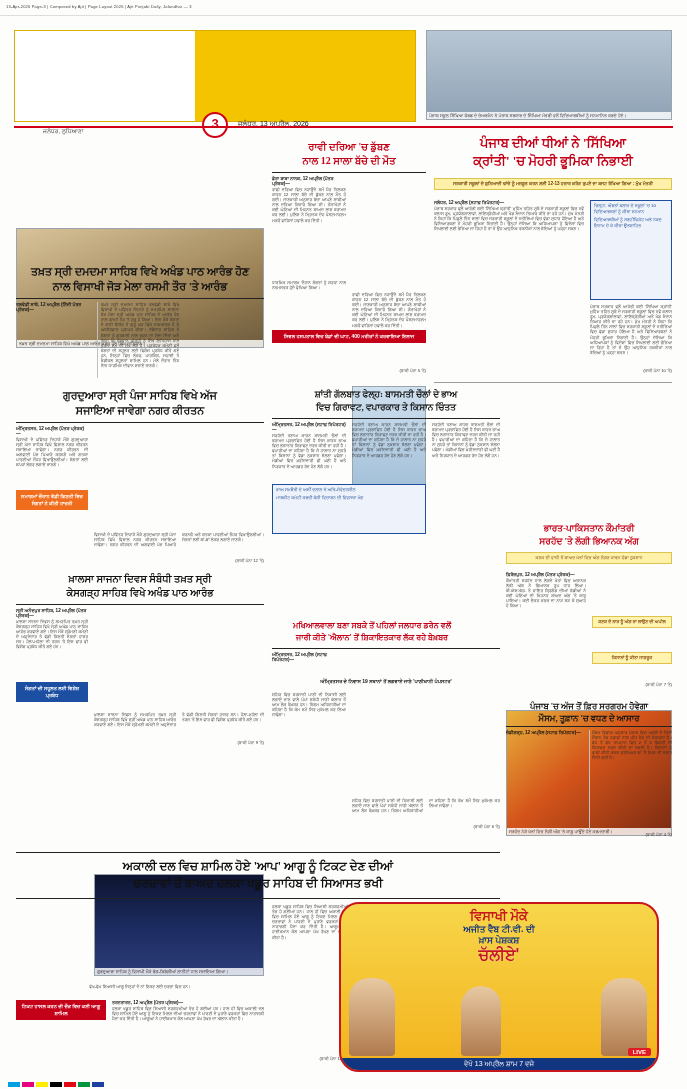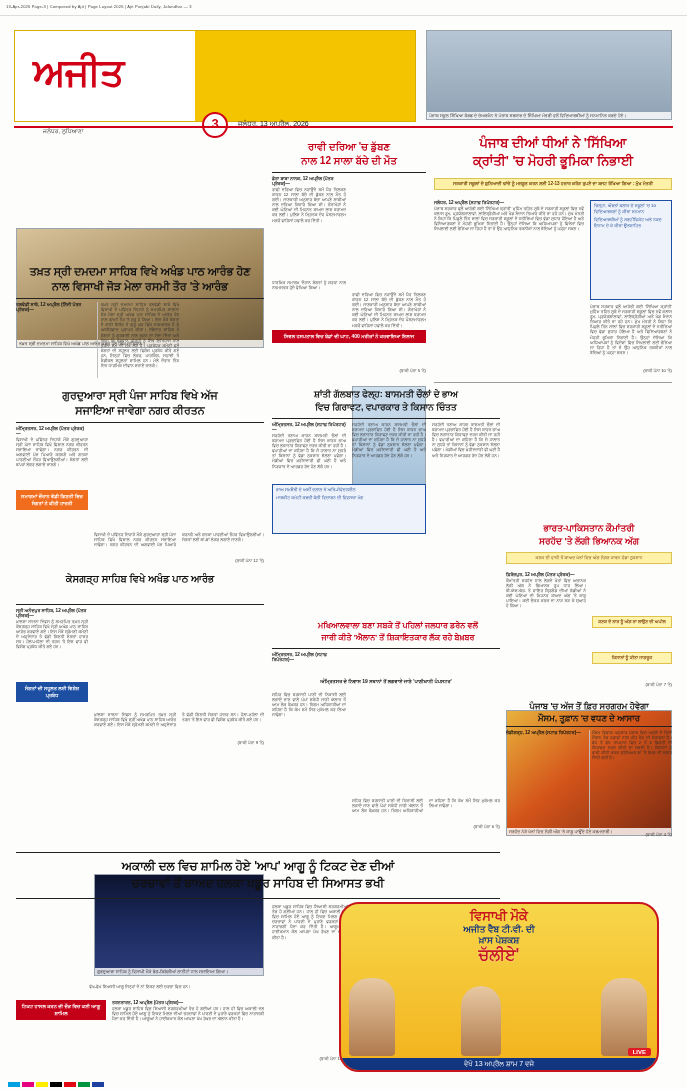--- a/index.html
+++ b/index.html
@@ -112,20 +112,21 @@
     line-height: 5px;
     color: #222;
     background: rgba(255,255,255,.82);
     padding: 1px 2px;
   }
   .hl {
     color: #111;
     font-weight: bold;
     line-height: 1.25;
     text-align: center;
+    font-family: Liberation Serif, serif;
   }
   .hl.red { color: #c40019; }
   .rule {
     border-top: 1px solid #222;
   }
   .rule-thin { border-top: 1px solid #9a9a9a; }
   .body-txt {
     font-size: 4.2px;
     line-height: 5.1px;
     text-align: justify;
@@ -264,21 +265,20 @@
 <body>
 
 <div class="page">
 
   <div class="thin-top">13-Apr-2026 Page-3 | Composed by Ajit | Page Layout 2026 | Ajit Punjabi Daily, Jalandhar — 3</div>
 
   <div class="sheet">
 
     <div class="masthead">
       <div class="left-block"></div>
-      <div class="ajit">ਅਜੀਤ</div>
       <div class="tag-left">ਜਲੰਧਰ, ਲੁਧਿਆਣਾ</div>
     </div>
     <div class="circ">3</div>
     <div class="datebar">ਜਲੰਧਰ, 13 ਅਪ੍ਰੈਲ, 2026</div>
 
     <div class="blk photo ph-group" style="left:420px; top:14px; width:246px; height:90px;">
       <div class="cap">ਪੰਜਾਬ ਸਕੂਲ ਸਿੱਖਿਆ ਬੋਰਡ ਦੇ ਚੇਅਰਮੈਨ ਤੇ ਪੰਜਾਬ ਸਰਕਾਰ ਦੇ ਸਿੱਖਿਆ ਮੰਤਰੀ ਵਲੋਂ ਵਿਦਿਆਰਥੀਆਂ ਨੂੰ ਸਨਮਾਨਿਤ ਕਰਦੇ ਹੋਏ।</div>
     </div>
 
     <div class="hr-red" style="top:110px;"></div>
@@ -399,36 +399,37 @@
     <div class="blk orangebox" style="left:10px; top:474px; width:72px;">
       <span>ਸਮਾਗਮਾਂ ਦੌਰਾਨ ਵੱਡੀ ਗਿਣਤੀ ਵਿਚ ਸੰਗਤਾਂ ਨੇ ਕੀਤੀ ਹਾਜ਼ਰੀ</span>
     </div>
     <div class="blk photo ph-deco" style="left:88px; top:410px; width:170px; height:102px;">
       <div class="cap">ਗੁਰਦੁਆਰਾ ਸਾਹਿਬ ਨੂੰ ਵਿਸਾਖੀ ਮੌਕੇ ਰੰਗ-ਬਿਰੰਗੀਆਂ ਲਾਈਟਾਂ ਨਾਲ ਸਜਾਇਆ ਗਿਆ।</div>
     </div>
     <div class="blk body-txt" style="left:88px; top:516px; width:170px; height:26px; columns:2; column-gap:6px;">ਵਿਸਾਖੀ ਦੇ ਪਵਿੱਤਰ ਦਿਹਾੜੇ ਮੌਕੇ ਗੁਰਦੁਆਰਾ ਸ੍ਰੀ ਪੰਜਾ ਸਾਹਿਬ ਵਿਖੇ ਵਿਸ਼ਾਲ ਨਗਰ ਕੀਰਤਨ ਸਜਾਇਆ ਜਾਵੇਗਾ। ਨਗਰ ਕੀਰਤਨ ਦੀ ਅਗਵਾਈ ਪੰਜ ਪਿਆਰੇ ਕਰਨਗੇ ਅਤੇ ਗਤਕਾ ਪਾਰਟੀਆਂ ਜੌਹਰ ਵਿਖਾਉਣਗੀਆਂ। ਸੰਗਤਾਂ ਲਈ ਥਾਂ-ਥਾਂ ਲੰਗਰ ਲਗਾਏ ਜਾਣਗੇ।</div>
     <div class="blk endnote" style="left:88px; top:542px; width:170px;">(ਬਾਕੀ ਪੰਨਾ 12 'ਤੇ)</div>
 
     <div class="blk hl" style="left:10px; top:556px; width:248px; font-size:10px; line-height:14px;">
+      <div>ਖ਼ਾਲਸਾ ਸਾਜਨਾ ਦਿਵਸ ਸੰਬੰਧੀ ਤਖ਼ਤ ਸ੍ਰੀ</div>
       <div>ਕੇਸਗੜ੍ਹ ਸਾਹਿਬ ਵਿਖੇ ਅਖੰਡ ਪਾਠ ਆਰੰਭ</div>
     </div>
     <div class="blk rule" style="left:10px; top:588px; width:248px;"></div>
 
     <div class="blk" style="left:10px; top:592px; width:72px; height:70px;">
       <div class="byline">ਸ੍ਰੀ ਅਨੰਦਪੁਰ ਸਾਹਿਬ, 12 ਅਪ੍ਰੈਲ (ਪੱਤਰ ਪ੍ਰੇਰਕ)—</div>
       <div class="body-txt" style="height:52px;">ਖ਼ਾਲਸਾ ਸਾਜਨਾ ਦਿਵਸ ਨੂੰ ਸਮਰਪਿਤ ਤਖ਼ਤ ਸ੍ਰੀ ਕੇਸਗੜ੍ਹ ਸਾਹਿਬ ਵਿਖੇ ਸ੍ਰੀ ਅਖੰਡ ਪਾਠ ਸਾਹਿਬ ਆਰੰਭ ਕਰਵਾਏ ਗਏ। ਇਸ ਮੌਕੇ ਸ਼੍ਰੋਮਣੀ ਕਮੇਟੀ ਦੇ ਅਹੁਦੇਦਾਰ ਤੇ ਵੱਡੀ ਗਿਣਤੀ ਸੰਗਤਾਂ ਹਾਜ਼ਰ ਸਨ। ਹੋਲਾ-ਮਹੱਲਾ ਦੀ ਤਰਜ਼ 'ਤੇ ਇਸ ਵਾਰ ਵੀ ਵਿਸ਼ੇਸ਼ ਪ੍ਰਬੰਧ ਕੀਤੇ ਗਏ ਹਨ।</div>
     </div>
     <div class="blk bluebox" style="left:10px; top:666px; width:72px;">
       <span>ਸੰਗਤਾਂ ਦੀ ਸਹੂਲਤ ਲਈ ਵਿਸ਼ੇਸ਼ ਪ੍ਰਬੰਧ</span>
     </div>
 
     <div class="blk body-txt" style="left:88px; top:696px; width:170px; height:26px; columns:2; column-gap:6px;">ਖ਼ਾਲਸਾ ਸਾਜਨਾ ਦਿਵਸ ਨੂੰ ਸਮਰਪਿਤ ਤਖ਼ਤ ਸ੍ਰੀ ਕੇਸਗੜ੍ਹ ਸਾਹਿਬ ਵਿਖੇ ਸ੍ਰੀ ਅਖੰਡ ਪਾਠ ਸਾਹਿਬ ਆਰੰਭ ਕਰਵਾਏ ਗਏ। ਇਸ ਮੌਕੇ ਸ਼੍ਰੋਮਣੀ ਕਮੇਟੀ ਦੇ ਅਹੁਦੇਦਾਰ ਤੇ ਵੱਡੀ ਗਿਣਤੀ ਸੰਗਤਾਂ ਹਾਜ਼ਰ ਸਨ। ਹੋਲਾ-ਮਹੱਲਾ ਦੀ ਤਰਜ਼ 'ਤੇ ਇਸ ਵਾਰ ਵੀ ਵਿਸ਼ੇਸ਼ ਪ੍ਰਬੰਧ ਕੀਤੇ ਗਏ ਹਨ।</div>
     <div class="blk endnote" style="left:88px; top:724px; width:170px;">(ਬਾਕੀ ਪੰਨਾ 9 'ਤੇ)</div>
 
-    <div class="blk hl red" style="left:278px; top:604px; width:228px; font-size:8px; line-height:12px;">
+    <div class="blk hl red" style="left:252px; top:604px; width:228px; font-size:8px; line-height:12px;">
       <div>ਮਖਿਆਲਵਾਲਾ ਬਣਾ ਸਬਕੇ ਤੋਂ ਪਹਿਲਾਂ ਜਲਧਾਰ ਡਰੇਨ ਵਲੋਂ</div>
       <div>ਜਾਰੀ ਕੀਤੇ 'ਐਲਾਨ' ਤੋਂ ਸ਼ਿਕਾਇਤਕਾਰ ਲੱਕ ਰਹੇ ਬੇਖ਼ਬਰ</div>
     </div>
     <div class="blk rule" style="left:266px; top:632px; width:228px;"></div>
     <div class="blk subhead" style="left:266px; top:662px; width:228px;">ਅੰਮ੍ਰਿਤਸਰ ਦੇ ਨਿਵਾਸ 19 ਸਥਾਨਾਂ ਤੋਂ ਲਗਵਾਏ ਜਾਣੇ 'ਪਾਣੀਖਾਨੀ ਪੰਪਸਟਰ'</div>
 
     <div class="blk" style="left:266px; top:636px; width:228px; height:24px; columns:3; column-gap:6px;">
       <div class="byline">ਅੰਮ੍ਰਿਤਸਰ, 12 ਅਪ੍ਰੈਲ (ਸਟਾਫ਼ ਰਿਪੋਰਟਰ)—</div>
     </div>
 

